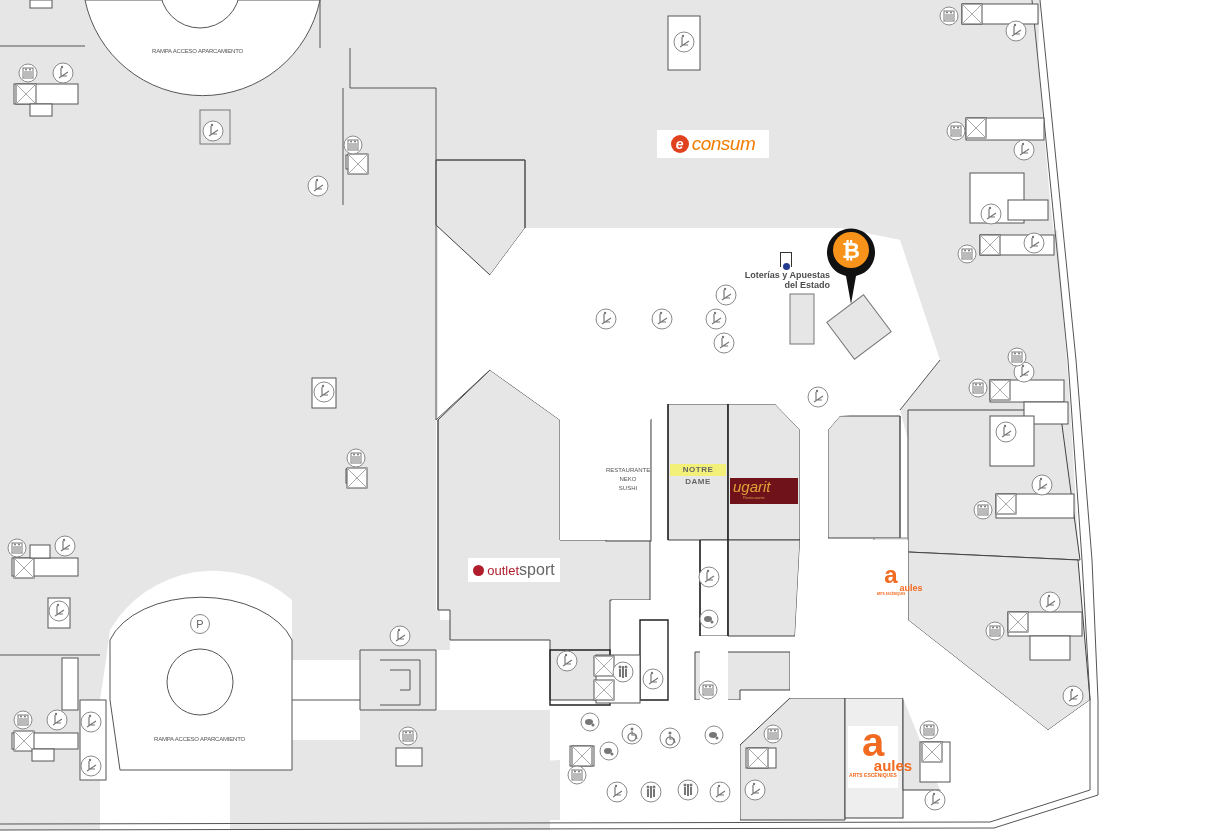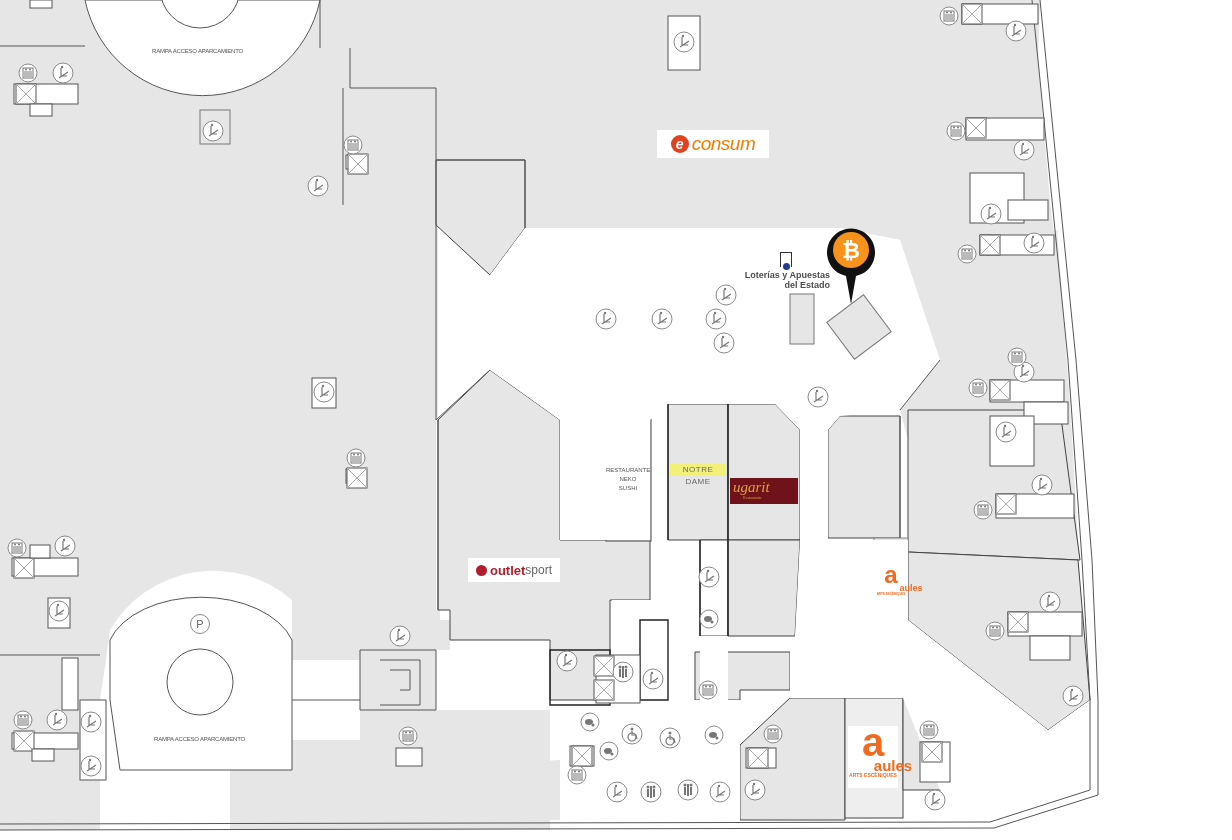--- a/index.html
+++ b/index.html
@@ -5,24 +5,24 @@
   html,body{margin:0;padding:0;}
   body{width:1232px;height:840px;overflow:hidden;background:#ffffff;font-family:"Liberation Sans",sans-serif;}
   #map{position:relative;width:1232px;height:840px;overflow:hidden;background:#ffffff;}
   #plan{position:absolute;left:0;top:0;}
   .brand{position:absolute;display:flex;align-items:center;justify-content:center;}
   .consum{left:657px;top:130px;width:112px;height:28px;background:#fff;}
   .consum .c-mark{width:18px;height:18px;border-radius:50%;background:#e0411f;color:#fff;font-weight:bold;font-size:14px;line-height:18px;text-align:center;margin-right:3px;font-style:italic;}
   .consum .c-text{color:#f07d00;font-weight:normal;font-style:italic;font-size:19px;letter-spacing:-0.5px;}
   .outlet{left:468px;top:558px;width:92px;height:24px;background:#fff;}
   .outlet .o-mark{width:11px;height:11px;border-radius:50%;background:#b01e2e;margin-right:3px;}
-  .outlet .o-bold{color:#b01e2e;font-weight:bold;font-size:13px;}
-  .outlet .o-light{color:#666;font-size:12px;}
-  .notre{position:absolute;left:670px;top:464px;width:56px;height:12px;background:#f3f07a;color:#666;font-size:8px;font-weight:normal;text-align:center;line-height:12px;letter-spacing:0.5px;}
-  .ugarit{position:absolute;left:730px;top:478px;width:68px;height:26px;background:#6f1219;color:#e0a33a;font-family:Liberation Serif, serif;font-style:italic;font-size:15px;text-align:left;padding-left:3px;line-height:18px;box-sizing:border-box;}
+  .outlet .o-bold{color:#b01e2e;font-weight:normal;font-size:13px;}
+  .outlet .o-light{color:#666;font-size:16px;}
+  .notre{position:absolute;left:670px;top:464px;width:56px;height:12px;background:#f3f07a;color:#666;font-size:8px;font-weight:bold;text-align:center;line-height:12px;letter-spacing:0.5px;}
+  .ugarit{position:absolute;left:730px;top:478px;width:68px;height:26px;background:#6f1219;color:#e0a33a;font-family:Liberation Sans, sans-serif;font-style:italic;font-size:15px;text-align:left;padding-left:3px;line-height:18px;box-sizing:border-box;}
   .ugarit small{display:block;font-size:4px;line-height:4px;color:#d19a4a;padding-left:10px;font-style:normal;}
   .aules{position:absolute;background:#fff;display:flex;flex-direction:column;align-items:center;justify-content:flex-start;color:#f26a1f;}
   .aules .a-big{font-weight:bold;line-height:1;}
   .aules .a-name{font-weight:bold;line-height:1;margin-left:40px;}
   .aules .a-sub{line-height:1;font-weight:bold;}
   .aules-big{left:848px;top:726px;width:50px;height:62px;}
   .aules-big .a-big{font-size:40px;margin-top:-4px;}
   .aules-big .a-name{font-size:15px;margin-top:-4px;}
   .aules-big .a-sub{font-size:5px;}
   .aules-small{left:876px;top:566px;width:30px;height:36px;background:transparent;}

